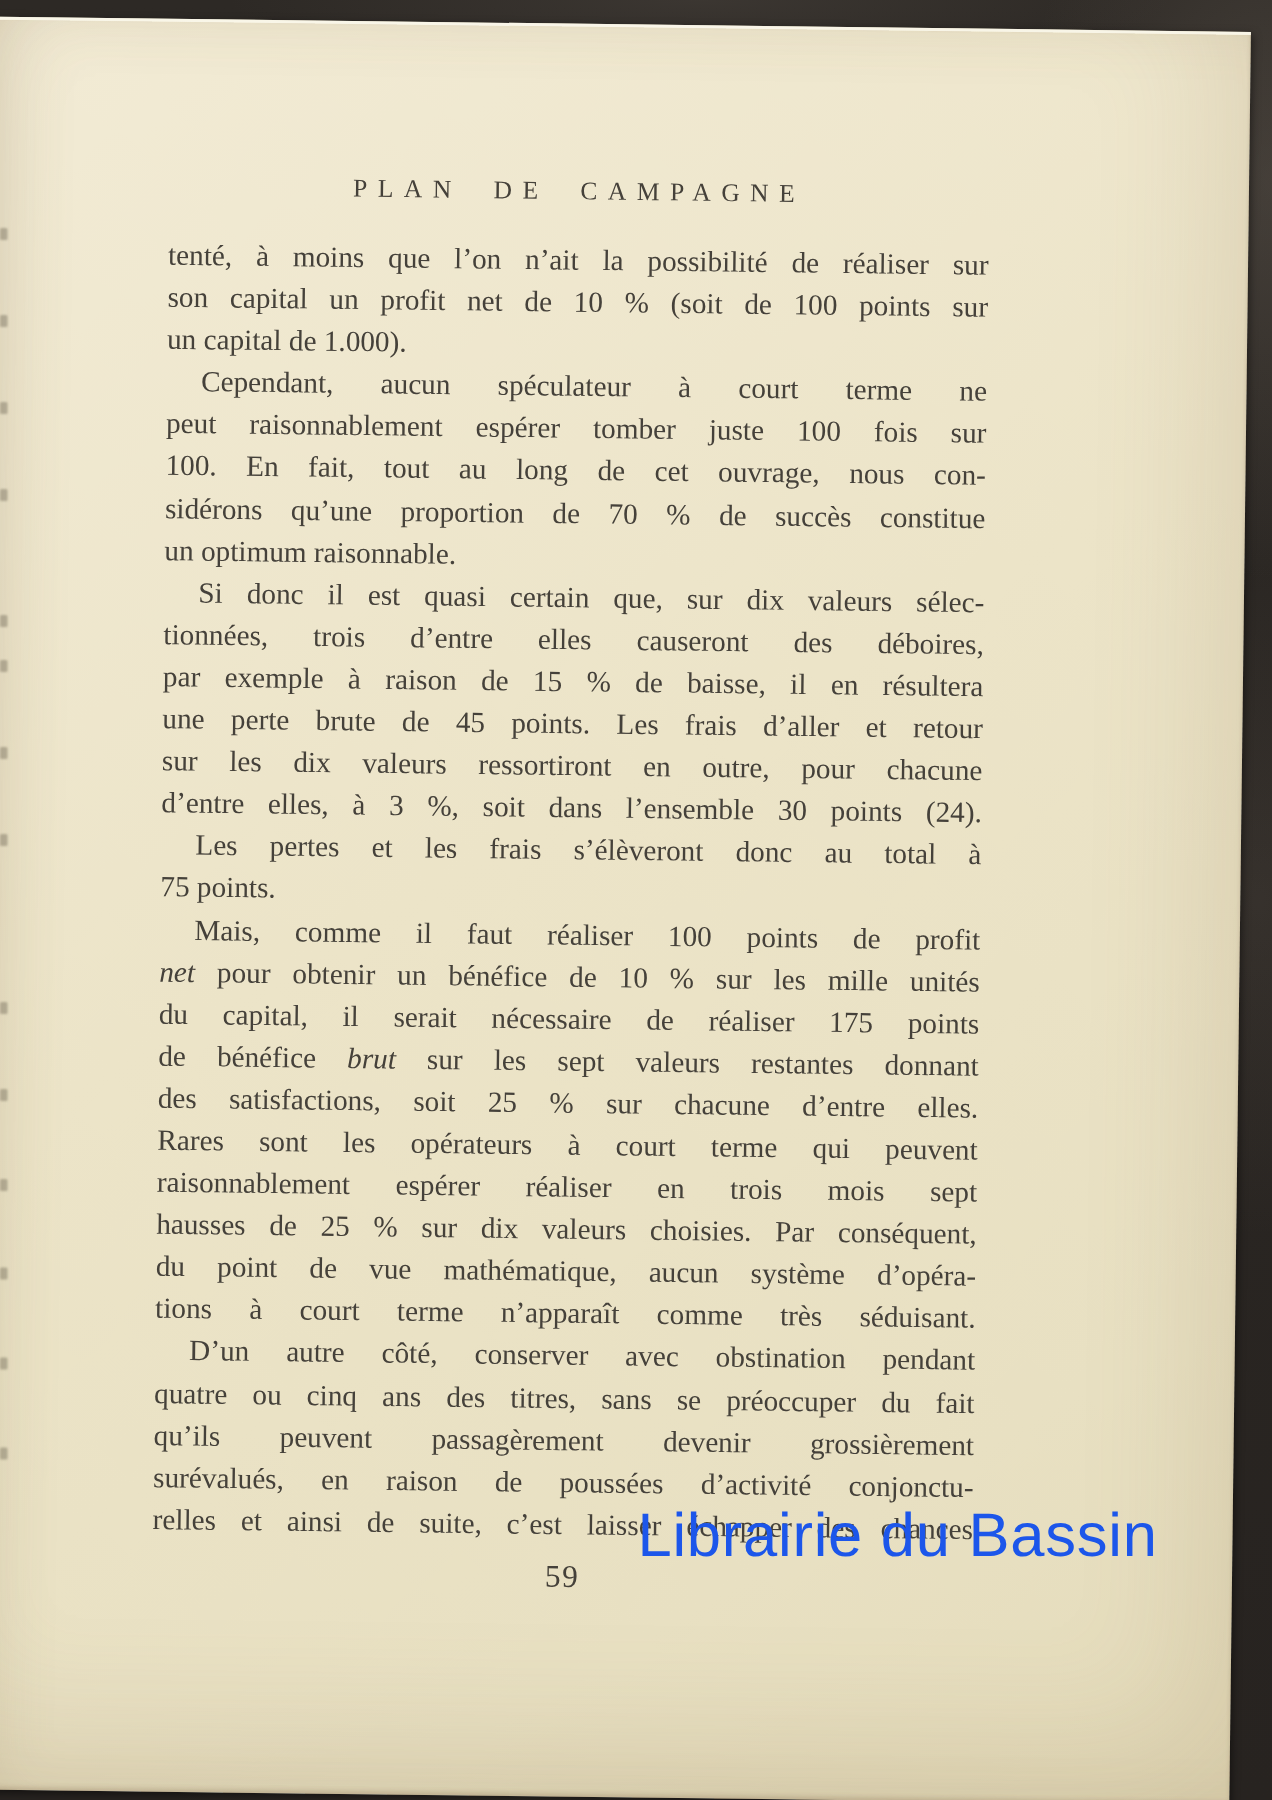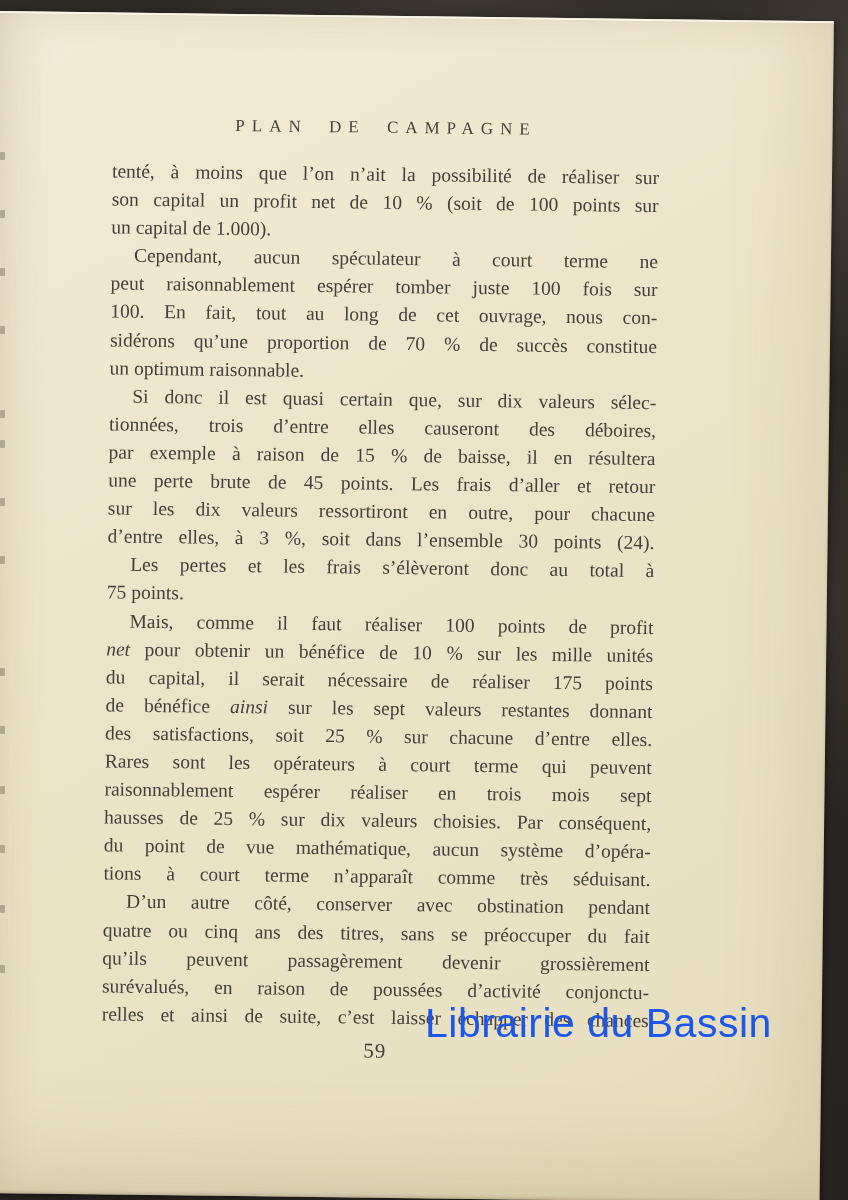--- a/index.html
+++ b/index.html
@@ -116,21 +116,21 @@
       <div class="line">tionnées, trois d’entre elles causeront des déboires,</div>
       <div class="line">par exemple à raison de 15 % de baisse, il en résultera</div>
       <div class="line">une perte brute de 45 points. Les frais d’aller et retour</div>
       <div class="line">sur les dix valeurs ressortiront en outre, pour chacune</div>
       <div class="line">d’entre elles, à 3 %, soit dans l’ensemble 30 points (24).</div>
       <div class="line indent">Les pertes et les frais s’élèveront donc au total à</div>
       <div class="line last">75 points.</div>
       <div class="line indent">Mais, comme il faut réaliser 100 points de profit</div>
       <div class="line"><i>net</i> pour obtenir un bénéfice de 10 % sur les mille unités</div>
       <div class="line">du capital, il serait nécessaire de réaliser 175 points</div>
-      <div class="line">de bénéfice <i>ainsi</i> sur les sept valeurs restantes donnant</div>
+      <div class="line">de bénéfice <i>brut</i> sur les sept valeurs restantes donnant</div>
       <div class="line">des satisfactions, soit 25 % sur chacune d’entre elles.</div>
       <div class="line">Rares sont les opérateurs à court terme qui peuvent</div>
       <div class="line">raisonnablement espérer réaliser en trois mois sept</div>
       <div class="line">hausses de 25 % sur dix valeurs choisies. Par conséquent,</div>
       <div class="line">du point de vue mathématique, aucun système d’opéra-</div>
       <div class="line">tions à court terme n’apparaît comme très séduisant.</div>
       <div class="line indent">D’un autre côté, conserver avec obstination pendant</div>
       <div class="line">quatre ou cinq ans des titres, sans se préoccuper du fait</div>
       <div class="line">qu’ils peuvent passagèrement devenir grossièrement</div>
       <div class="line">surévalués, en raison de poussées d’activité conjonctu-</div>

